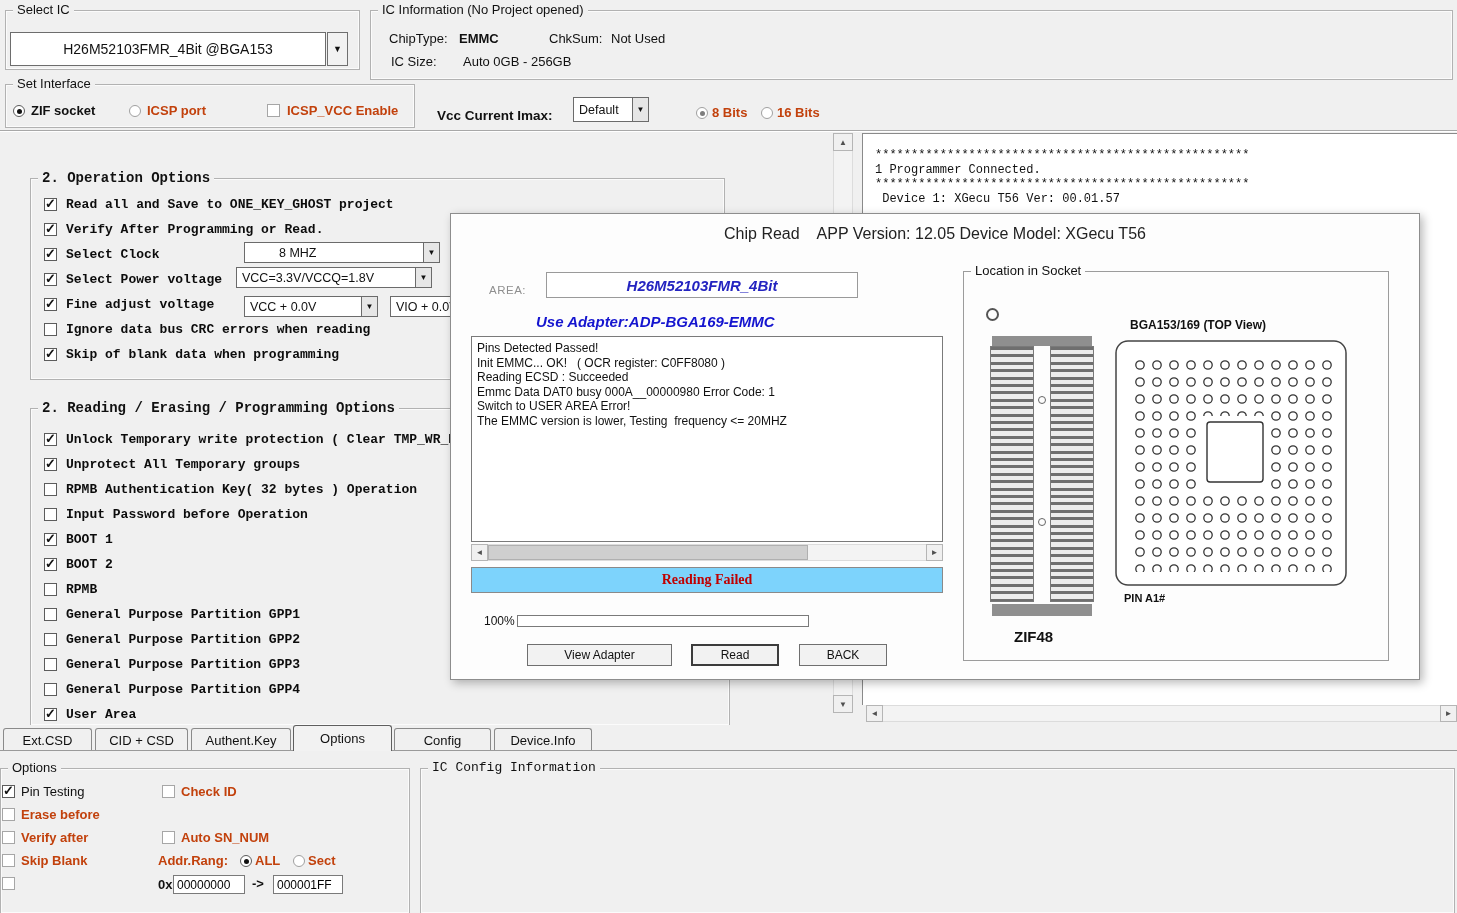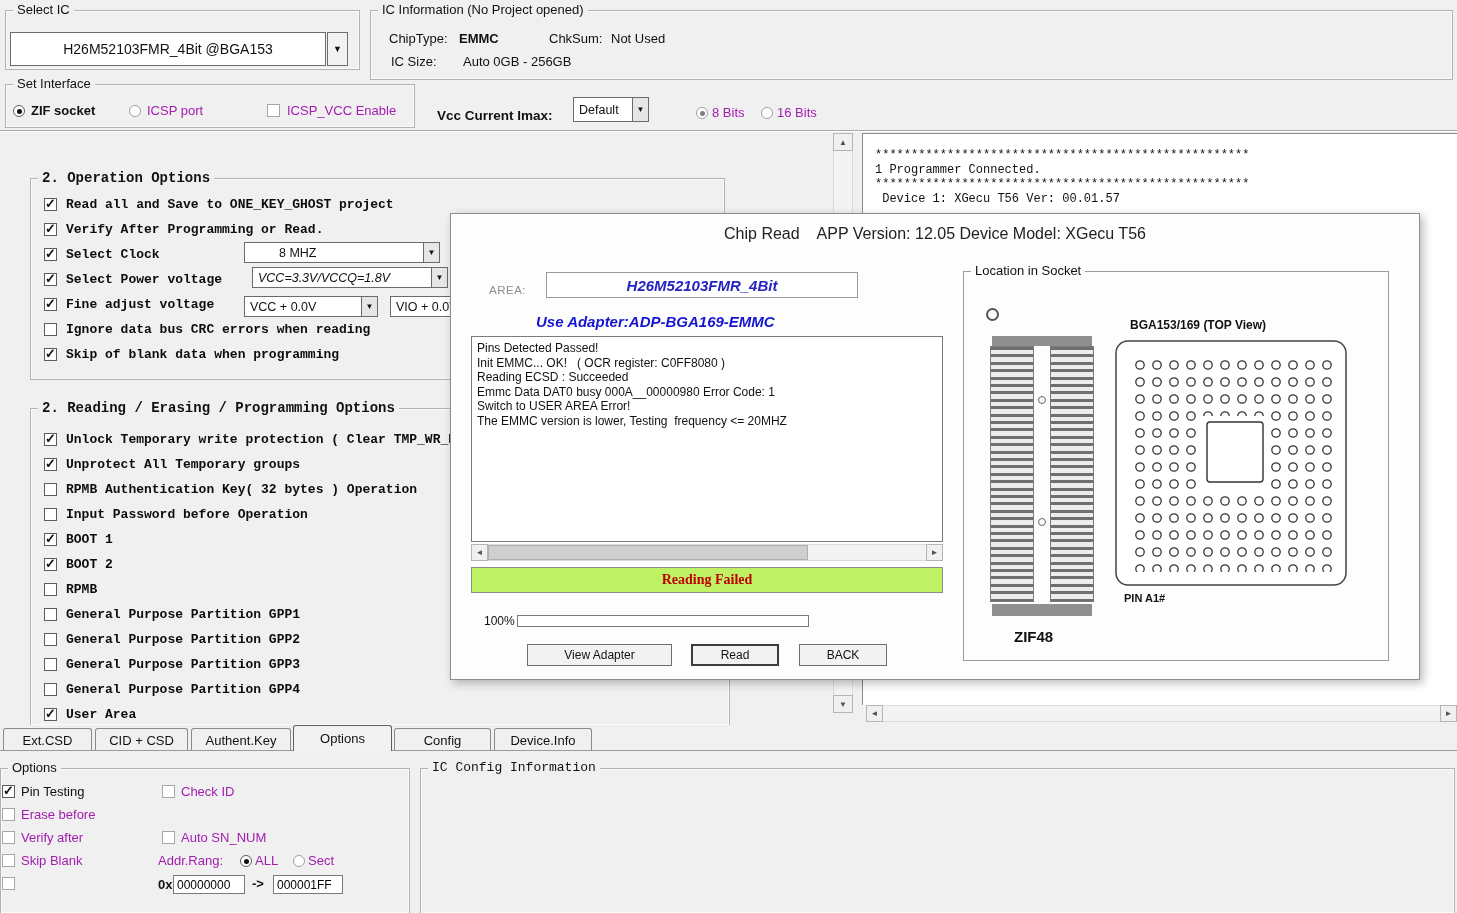--- a/index.html
+++ b/index.html
@@ -33,21 +33,21 @@
   .sbthumb { position:absolute; background:#cfcfcf; border:1px solid #b0b0b0; }
 
   .tab { position:absolute; top:728px; height:23px; background:#f0f0f0; border:1px solid #8a8a8a; border-bottom:none; border-radius:3px 3px 0 0; display:flex; align-items:center; justify-content:center; font-size:13px; }
   .tab.sel { top:725px; height:26px; border-color:#5f5f5f; z-index:3; background:#f2f2f2; }
 
   .dlg { position:absolute; left:450px; top:213px; width:970px; height:467px; background:#fdfdfd; border:1px solid #8d8d8d; box-shadow:3px 3px 9px rgba(0,0,0,.28); z-index:10; }
   .dlg .gtitle { background:#fdfdfd; }
   .loglines { white-space:pre; font-size:12px; line-height:14.5px; }
 
   .field { position:absolute; background:#fff; border:1px solid #7a7a7a; font-family:"Liberation Sans",sans-serif; font-size:12px; padding:1px 3px; }
-  .dim { color:#a21caf; }
+  .dim { color:#c2410c;font-weight:bold; }
 
   .zrail { position:absolute; width:44px; height:256px; border:1px solid #7a7a7a;
            background:repeating-linear-gradient(to bottom,#6f6f6f 0 3px,#ececec 3px 7.4px); }
   .zcap { position:absolute; background:#8f8f8f; }
   .zhole { position:absolute; width:8px; height:8px; border:1px solid #666; border-radius:50%; background:#fdfdfd; }
 </style>
 </head>
 <body>
 
 <div id="root">
@@ -109,21 +109,21 @@
     <span class="lbl">Select Clock</span>
   </div>
   <div class="combo" style="left:244px;top:242px;width:196px;height:21px;">
     <span class="val" style="left:34px;">8 MHZ</span>
     <span class="arrow">▼</span>
   </div>
   <div class="row" style="top:272px;">
     <span class="cb on"></span>
     <span class="lbl">Select Power voltage</span>
   </div>
-  <div class="combo" style="left:252px;top:267px;width:196px;height:21px;font-style:italic;">
+  <div class="combo" style="left:236px;top:267px;width:196px;height:21px;">
     <span class="val">VCC=3.3V/VCCQ=1.8V</span>
     <span class="arrow">▼</span>
   </div>
   <div class="row" style="top:297px;">
     <span class="cb on"></span>
     <span class="lbl">Fine adjust voltage</span>
   </div>
   <div class="combo" style="left:244px;top:296px;width:134px;height:21px;">
     <span class="val">VCC + 0.0V</span>
     <span class="arrow">▼</span>
@@ -277,21 +277,21 @@
       <div class="loglines">Switch to USER AREA Error!</div>
       <div class="loglines">The EMMC version is lower, Testing  frequency &lt;= 20MHZ</div>
     </div>
 
     <div class="sb" style="left:20px;top:330px;width:472px;height:17px;">
       <div class="sbthumb" style="left:16px;top:0;width:320px;height:15px;"></div>
     </div>
     <div class="sbarrow" style="left:20px;top:330px;width:17px;height:17px;">◄</div>
     <div class="sbarrow" style="left:475px;top:330px;width:17px;height:17px;">►</div>
 
-    <div class="abs" style="left:20px;top:353px;width:472px;height:26px;background:#bef264;border:1px solid #8a8a8a;display:flex;align-items:center;justify-content:center;">
+    <div class="abs" style="left:20px;top:353px;width:472px;height:26px;background:#7dd3fc;border:1px solid #8a8a8a;display:flex;align-items:center;justify-content:center;">
       <span style="font-family:'Liberation Serif',serif;font-size:14px;font-weight:bold;color:#c00000;">Reading Failed</span>
     </div>
 
     <span class="abs" style="left:33px;top:400px;font-size:12px;">100%</span>
     <div class="abs" style="left:66px;top:401px;width:292px;height:12px;background:#fff;border:1px solid #7a7a7a;"></div>
 
     <div class="btn" style="left:76px;top:430px;width:145px;height:22px;">
         <span>View Adapter</span>
       </div>
     <div class="btn" style="left:240px;top:430px;width:88px;height:22px;border:2px solid #3c3c3c;">

